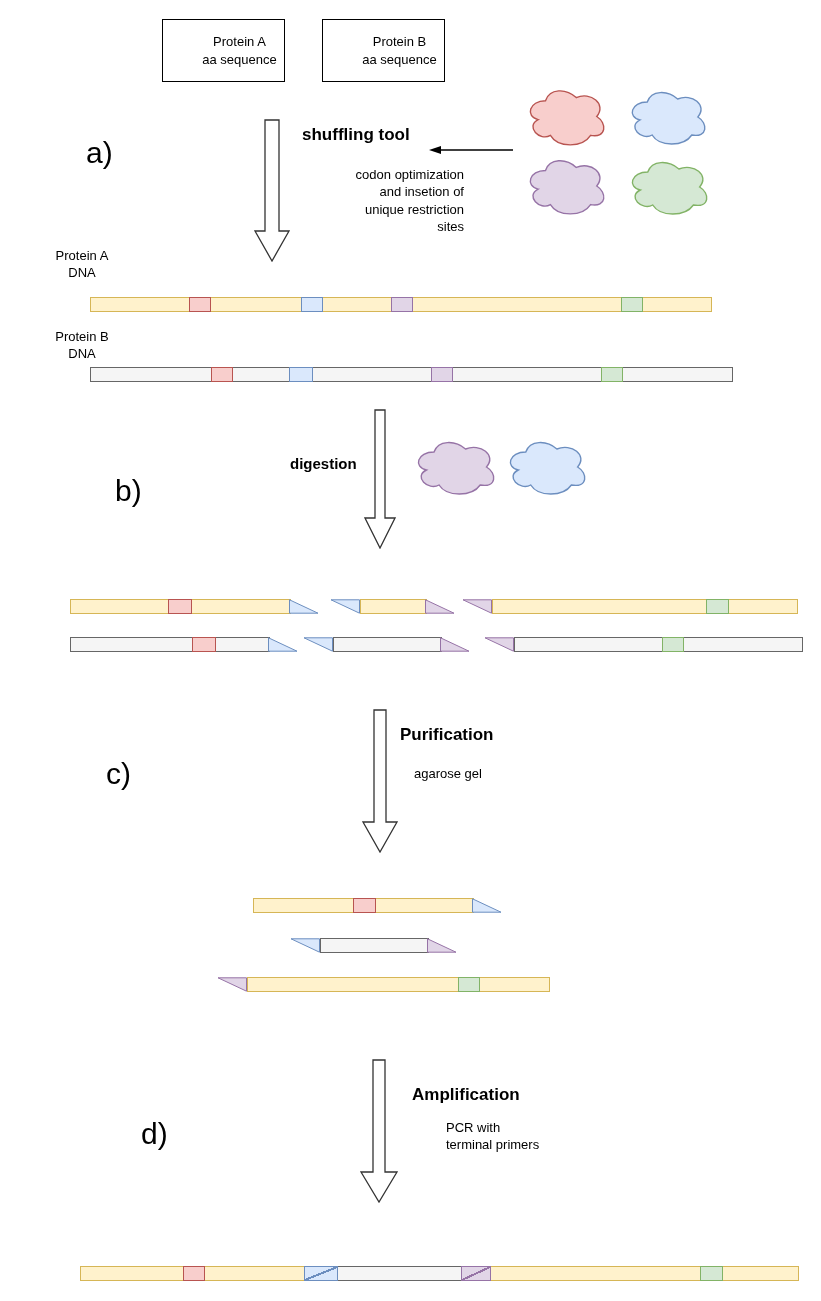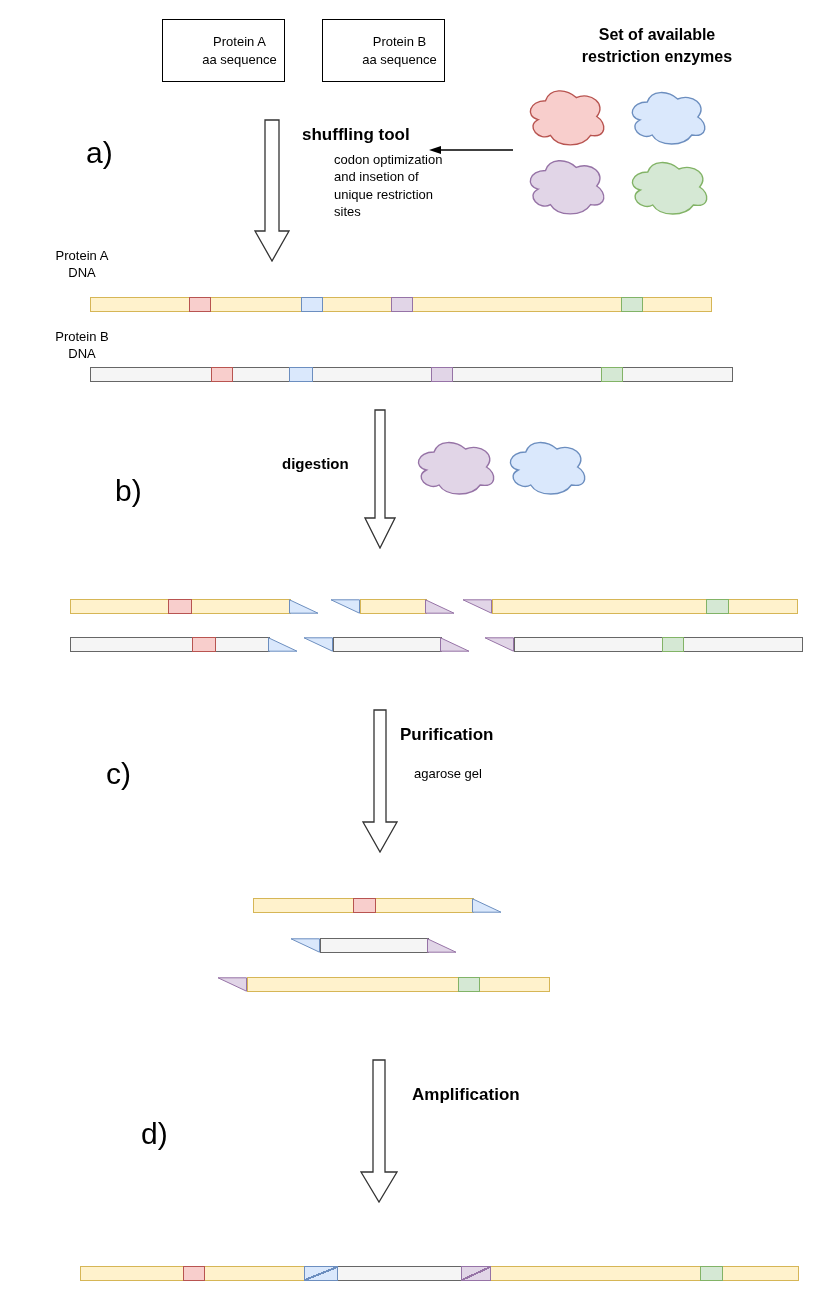--- a/index.html
+++ b/index.html
@@ -38,22 +38,20 @@
 
   <div class="abs inbox pre center" style="left:130px;top:19px;width:121px;height:61px;">
     <span class="pre center">Protein A
 aa sequence</span>
   </div>
   <div class="abs inbox pre center" style="left:290px;top:19px;width:121px;height:61px;">
     <span class="pre center">Protein B
 aa sequence</span>
   </div>
 
-  <div class="abs pre center" style="left:497px;top:24px;width:256px;font-size:16px;font-weight:700;line-height:1.4;">Set of available
-restriction enzymes</div>
 
   <svg class="abs" style="left:525px;top:85px;" width="82" height="63" viewBox="0 0 100 70" preserveAspectRatio="none">
     <path d="M 25 17.5 C 5 17.5 0 35 16 38.5 C 0 46.2 18 63 31 56 C 40 70 70 70 80 56 C 100 59.5 100 42 87.5 35 C 100 21 80 7 62.5 14 C 50 3.5 30 3.5 25 17.5 Z" stroke-width="1.4" vector-effect="non-scaling-stroke" fill="#F8CECC" stroke="#B85450"></path>
   </svg>
   <svg class="abs" style="left:627px;top:87px;" width="81" height="60" viewBox="0 0 100 70" preserveAspectRatio="none">
     <path d="M 25 17.5 C 5 17.5 0 35 16 38.5 C 0 46.2 18 63 31 56 C 40 70 70 70 80 56 C 100 59.5 100 42 87.5 35 C 100 21 80 7 62.5 14 C 50 3.5 30 3.5 25 17.5 Z" stroke-width="1.4" vector-effect="non-scaling-stroke" fill="#DAE8FC" stroke="#6C8EBF"></path>
   </svg>
   <svg class="abs" style="left:525px;top:155px;" width="82" height="62" viewBox="0 0 100 70" preserveAspectRatio="none">
     <path d="M 25 17.5 C 5 17.5 0 35 16 38.5 C 0 46.2 18 63 31 56 C 40 70 70 70 80 56 C 100 59.5 100 42 87.5 35 C 100 21 80 7 62.5 14 C 50 3.5 30 3.5 25 17.5 Z" stroke-width="1.4" vector-effect="non-scaling-stroke" fill="#E1D5E7" stroke="#9673A6"></path>
   </svg>
@@ -64,21 +62,21 @@
   <svg class="abs" style="left:428px;top:143px;" width="86" height="14" viewBox="0 0 86 14">
     <line x1="85" y1="7" x2="10" y2="7" stroke="#000" stroke-width="1.3"></line>
     <path d="M1 7 L13 3 L13 11 Z" fill="#000"></path>
   </svg>
 
   <div class="abs step-letter" style="left:86px;top:136px;">a)</div>
   <svg class="abs" style="left:254px;top:119px;" width="36" height="143" viewBox="0 0 36 143">
     <path d="M11 1 L25 1 L25 112 L35 112 L18 142 L1 112 L11 112 Z" fill="#fff" stroke-width="1.3" stroke="#333333"></path>
   </svg>
   <div class="abs h-bold" style="left:302px;top:125px;text-align:right;">shuffling tool</div>
-  <div class="abs body-txt pre" style="left:302px;top:151px;width:130px;">codon optimization
+  <div class="abs body-txt pre" style="left:302px;top:166px;width:130px;text-align:right;">codon optimization
 and insetion of
 unique restriction
 sites</div>
 
   <div class="abs dna-side-label pre" style="left:5px;top:248px;">Protein A
 DNA</div>
   <div class="bar bar-yellow" style="left:90px;top:297px;width:620px;">
     <div class="seg seg-red" style="left:98px;width:20px;"></div>
     <div class="seg seg-blue" style="left:210px;width:20px;"></div>
     <div class="seg seg-purple" style="left:300px;width:20px;"></div>
@@ -88,21 +86,21 @@
   <div class="abs dna-side-label pre" style="left:5px;top:329px;">Protein B
 DNA</div>
   <div class="bar bar-gray" style="left:90px;top:367px;width:641px;">
     <div class="seg seg-red" style="left:120px;width:20px;"></div>
     <div class="seg seg-blue" style="left:198px;width:22px;"></div>
     <div class="seg seg-purple" style="left:340px;width:20px;"></div>
     <div class="seg seg-green" style="left:510px;width:20px;"></div>
   </div>
 
   <div class="abs step-letter" style="left:115px;top:474px;">b)</div>
-  <div class="abs h-bold-sm" style="left:282px;top:455px;">digestion</div>
+  <div class="abs h-bold-sm" style="left:290px;top:455px;">digestion</div>
   <svg class="abs" style="left:364px;top:409px;" width="32" height="140" viewBox="0 0 32 140">
     <path d="M11 1 L21 1 L21 109 L31 109 L16 139 L1 109 L11 109 Z" fill="#fff" stroke-width="1.3" stroke="#333333"></path>
   </svg>
   <svg class="abs" style="left:413px;top:437px;" width="84" height="60" viewBox="0 0 100 70" preserveAspectRatio="none">
     <path d="M 25 17.5 C 5 17.5 0 35 16 38.5 C 0 46.2 18 63 31 56 C 40 70 70 70 80 56 C 100 59.5 100 42 87.5 35 C 100 21 80 7 62.5 14 C 50 3.5 30 3.5 25 17.5 Z" stroke-width="1.4" vector-effect="non-scaling-stroke" fill="#E1D5E7" stroke="#9673A6"></path>
   </svg>
   <svg class="abs" style="left:505px;top:437px;" width="83" height="60" viewBox="0 0 100 70" preserveAspectRatio="none">
     <path d="M 25 17.5 C 5 17.5 0 35 16 38.5 C 0 46.2 18 63 31 56 C 40 70 70 70 80 56 C 100 59.5 100 42 87.5 35 C 100 21 80 7 62.5 14 C 50 3.5 30 3.5 25 17.5 Z" stroke-width="1.4" vector-effect="non-scaling-stroke" fill="#DAE8FC" stroke="#6C8EBF"></path>
   </svg>
 
@@ -173,20 +171,22 @@
   </svg>
   <div class="bar bar-yellow" style="left:247px;top:977px;width:301px;">
     <div class="seg seg-green" style="left:210px;width:20px;"></div>
   </div>
 
   <div class="abs step-letter" style="left:141px;top:1117px;">d)</div>
   <svg class="abs" style="left:360px;top:1059px;" width="38" height="144" viewBox="0 0 38 144">
     <path d="M13 1 L25 1 L25 113 L37 113 L19 143 L1 113 L13 113 Z" fill="#fff" stroke-width="1.3" stroke="#333333"></path>
   </svg>
   <div class="abs h-bold" style="left:412px;top:1085px;">Amplification</div>
+  <div class="abs body-txt pre" style="left:414px;top:1119px;width:130px;">PCR with
+terminal primers</div>
 
   <div class="bar bar-yellow" style="left:80px;top:1266px;width:717px;">
     <div class="seg seg-red" style="left:102px;width:20px;"></div>
     <div class="seg seg-white" style="left:255px;width:125px;"></div>
     <div class="junction junction-blue" style="left:223px;width:32px;"></div>
     <div class="junction junction-purple" style="left:380px;width:28px;"></div>
     <div class="seg seg-green" style="left:619px;width:21px;"></div>
   </div>
 
 </div>

